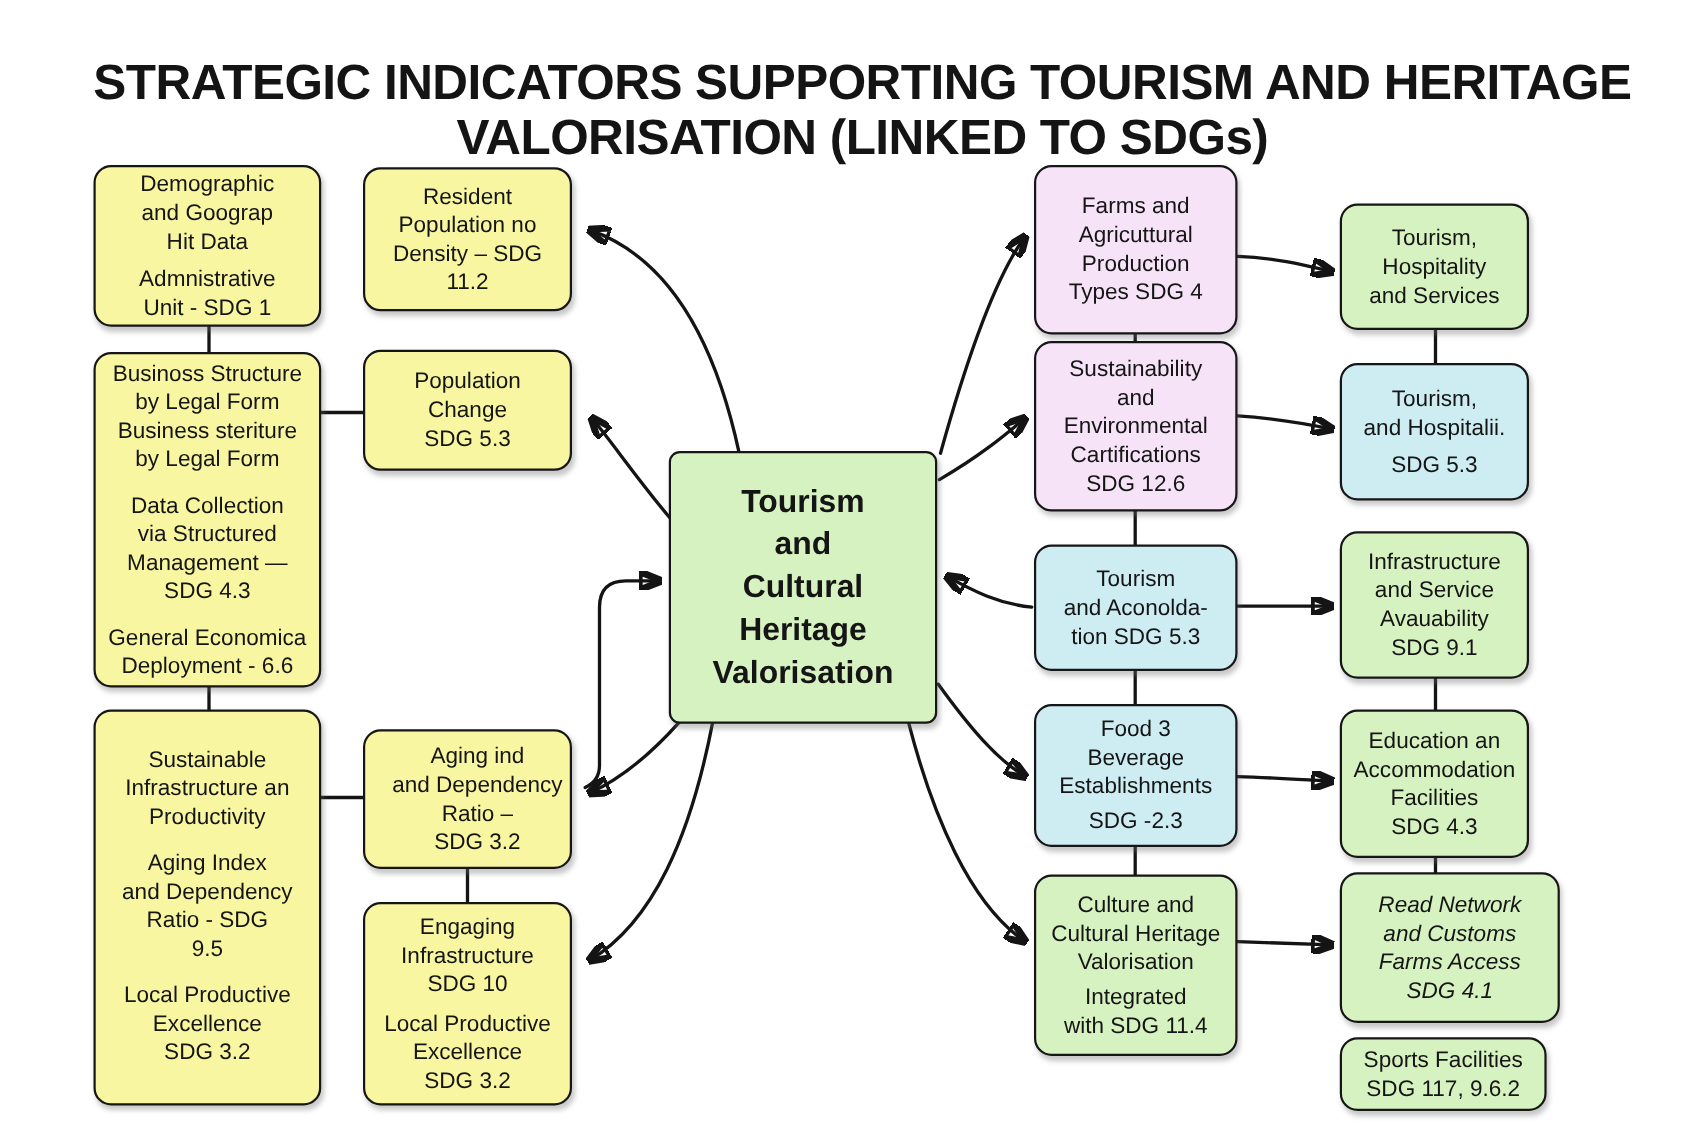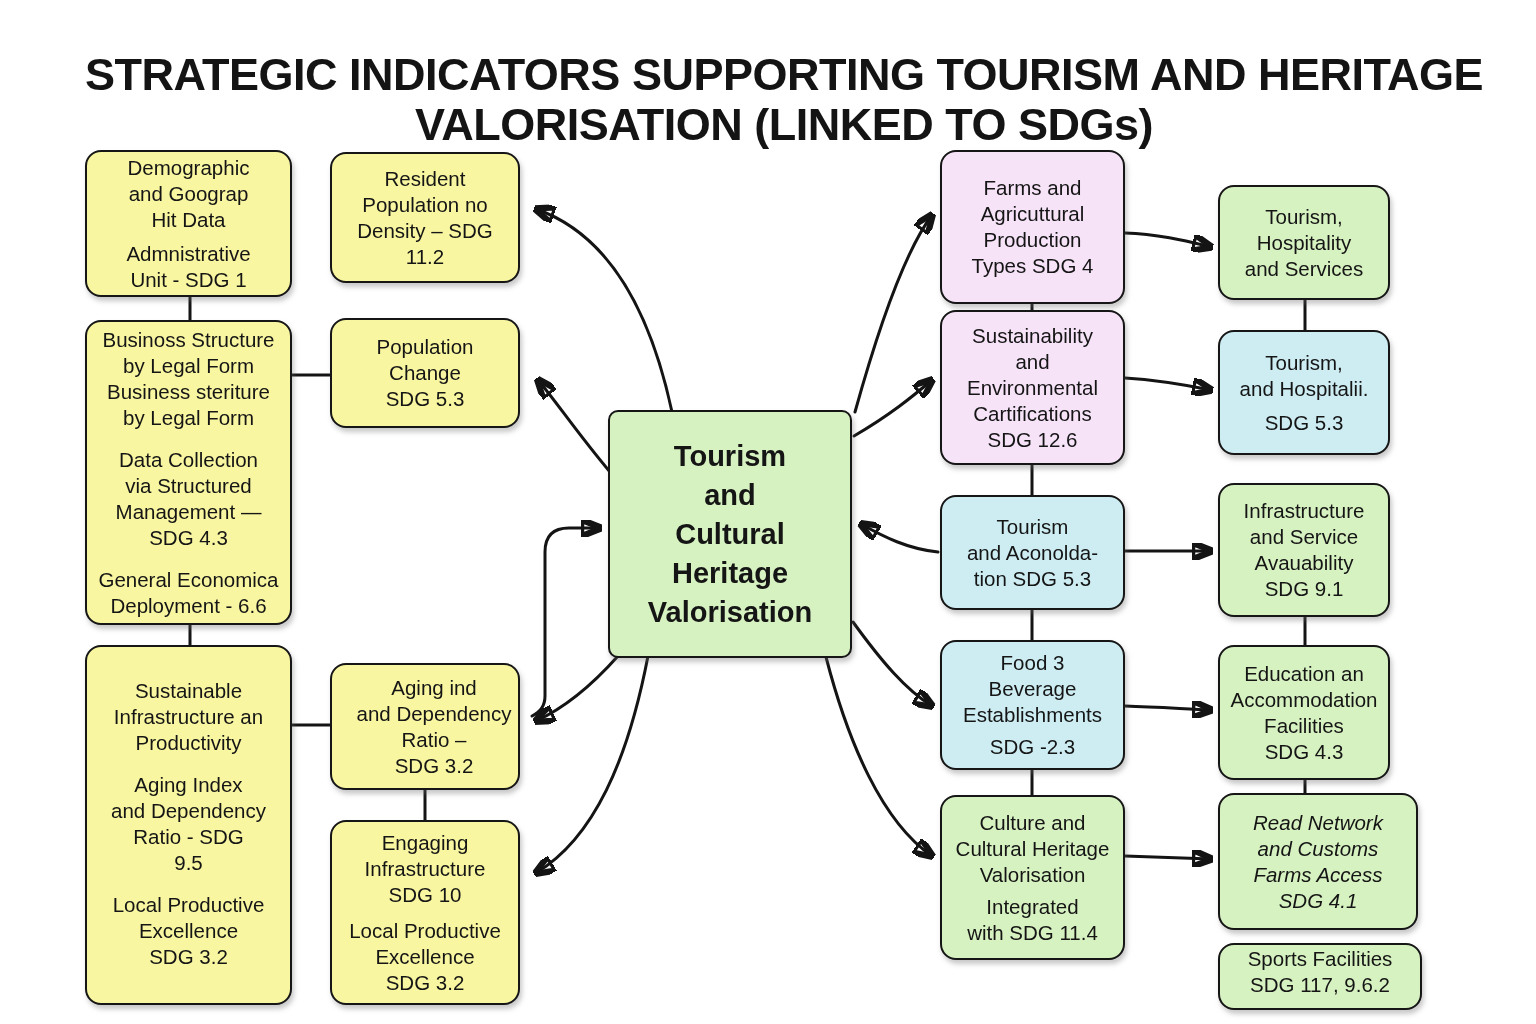--- a/index.html
+++ b/index.html
@@ -244,20 +244,20 @@
         </div>
       </div>
       <div class="node fill-green" style="left: 1218px; top: 793px; width: 200px; height: 137px; font-style: italic;">
         <div class="para">
           <div class="line">Read Network</div>
           <div class="line">and Customs</div>
           <div class="line">Farms Access</div>
           <div class="line">SDG 4.1</div>
         </div>
       </div>
-      <div class="node fill-green" style="left: 1218px; top: 943px; width: 204px; height: 67px; justify-content: flex-end;">
+      <div class="node fill-green" style="left: 1218px; top: 943px; width: 188px; height: 67px;">
         <div class="para">
           <div class="line">Sports Facilities</div>
           <div class="line">SDG 117, 9.6.2</div>
         </div>
       </div>
     </div>
 </div>
 
 </body></html>

